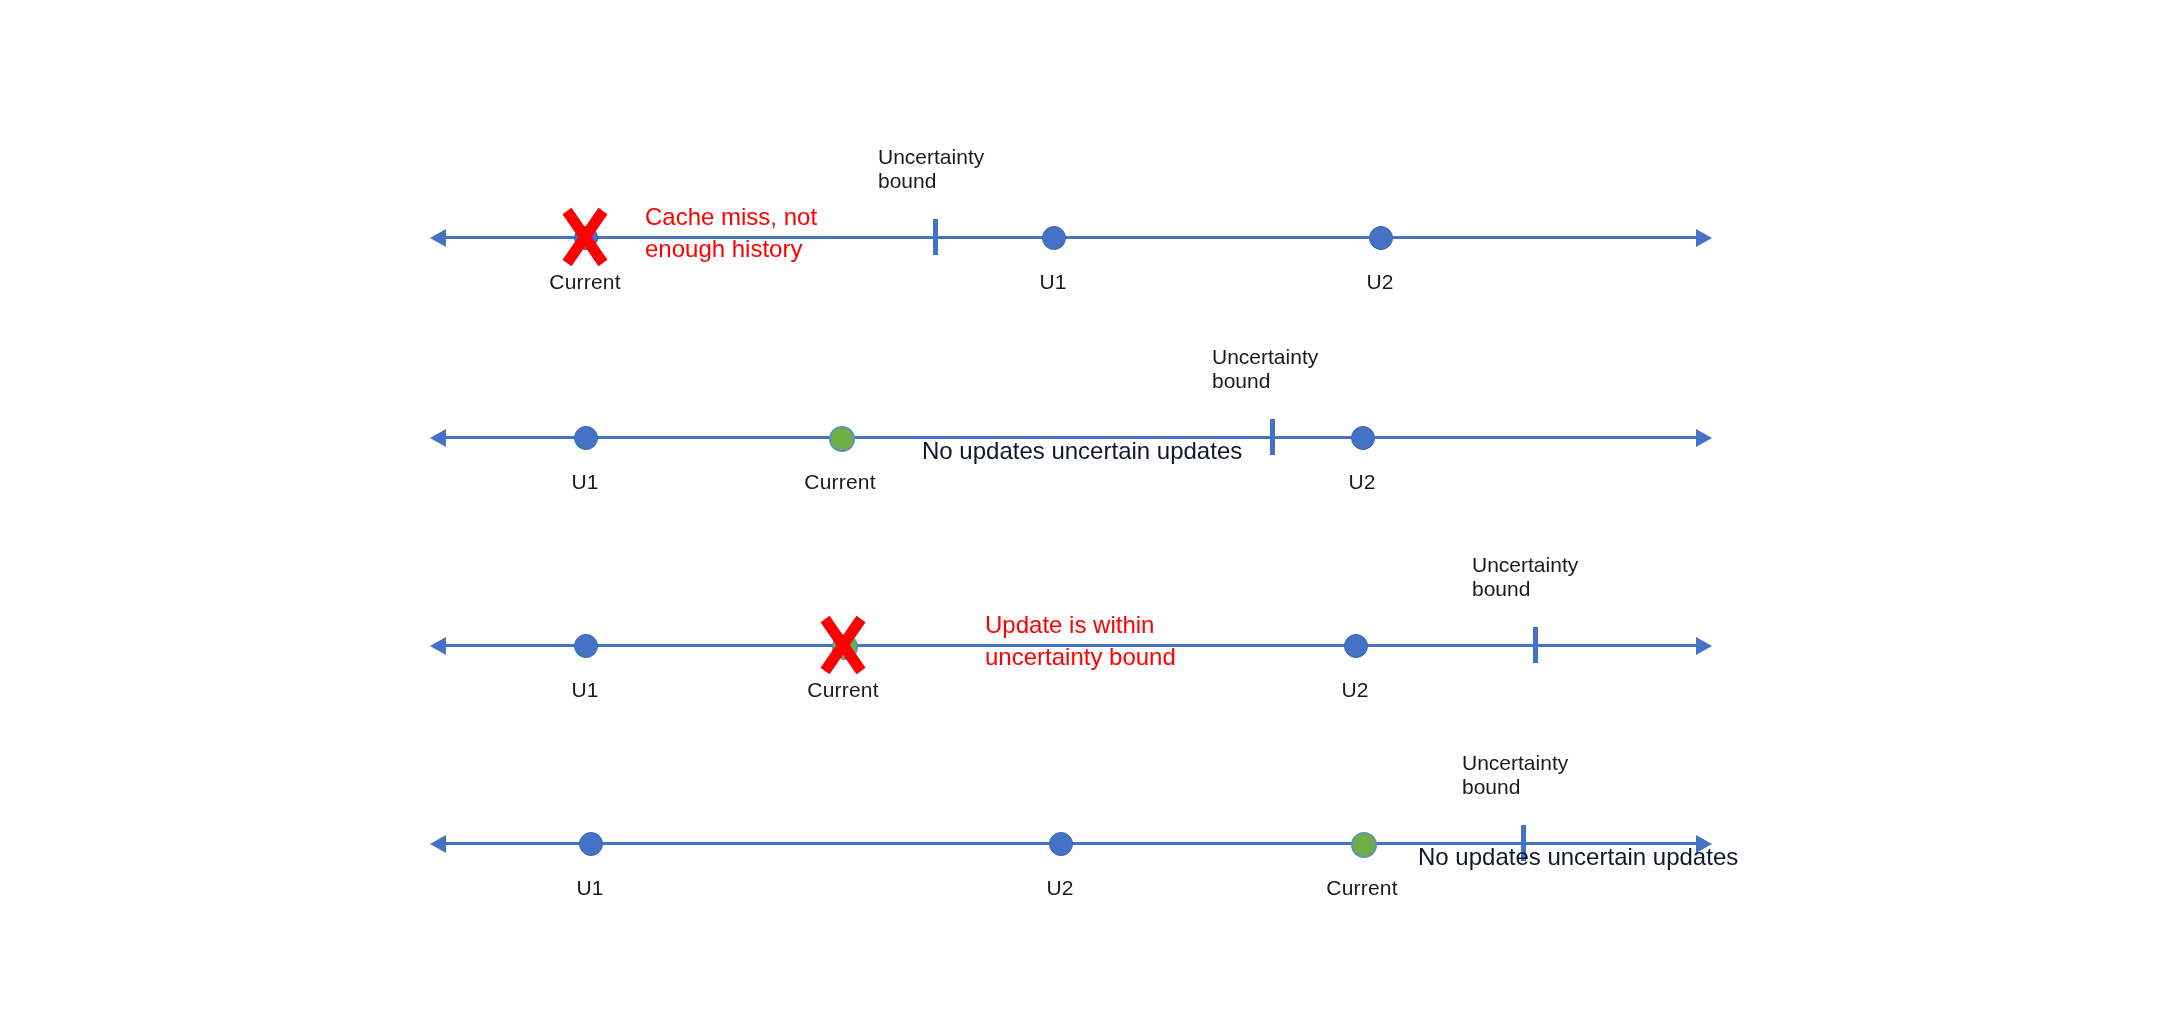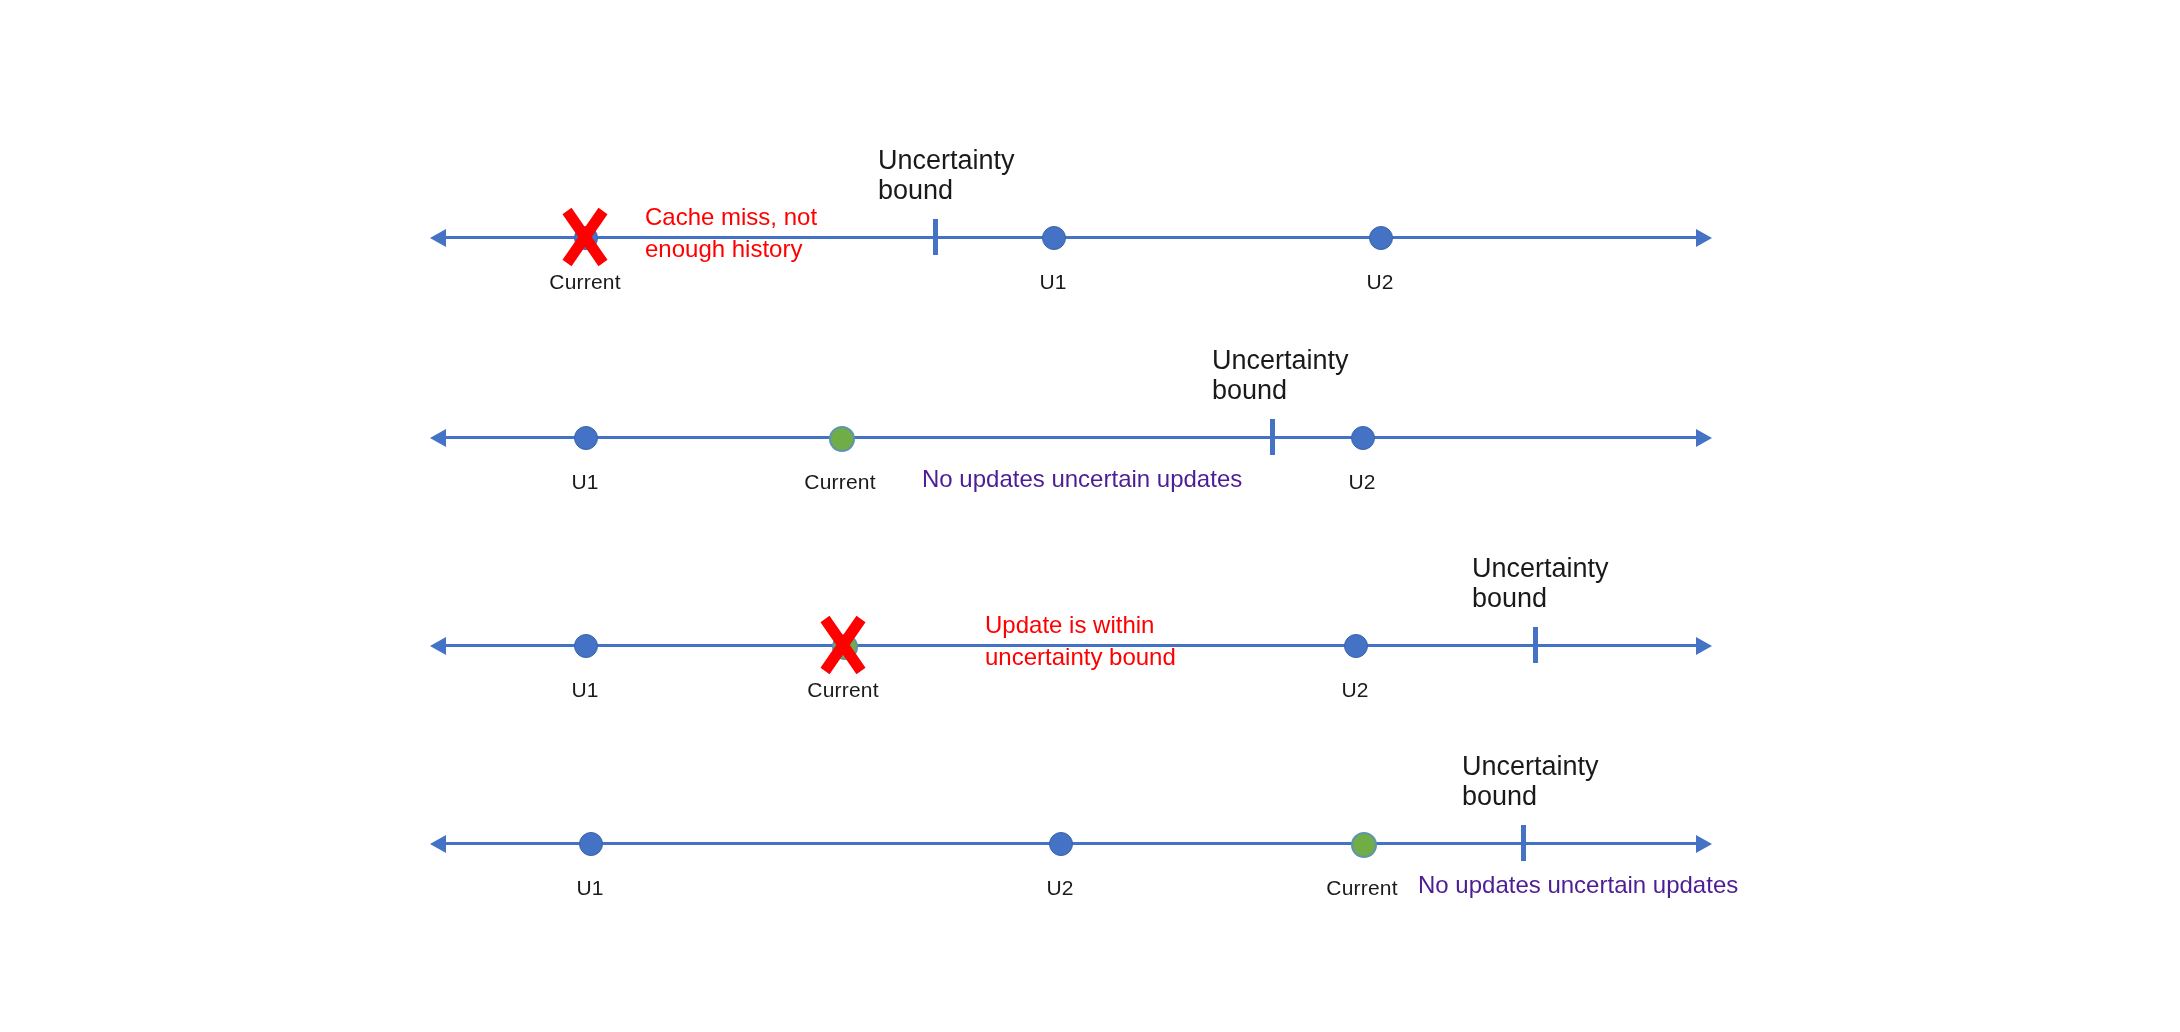--- a/index.html
+++ b/index.html
@@ -81,21 +81,21 @@
     font-size: 21px;
     color: #1a1a1a;
     white-space: nowrap;
     transform: translateX(-50%);
     letter-spacing: 0.2px;
     margin-top: 15px;
   }
   
   .bound-label {
     position: absolute;
-    font-size: 27px;
+    font-size: 21px;
     line-height: 1.12;
     color: #1a1a1a;
     white-space: nowrap;
     text-align: left;
   }
   
   .x-mark {
     position: absolute;
     width: 54px;
     height: 62px;
@@ -104,21 +104,21 @@
   }
   .x-mark svg { display: block; }
   
   .annot {
     position: absolute;
     font-size: 24px;
     line-height: 1.35;
     white-space: pre-line;
   }
   .annot.red   { color: #ff0000; }
-  .annot.green { color: #4c1d95; margin-top: 28px; }
+  .annot.green { color: #0f172a; }
   .annot.two-line { transform: translateY(-50%); }
   .annot.one-line { transform: translateY(-50%); }
 </style>
 </head>
 <body>
 
 <div id="canvas">
     <div class="timeline-row" style="top: 237px;">
       <div class="axis-line" style="left: 444px; width: 1254px;"></div>
       <div class="arrow-left" style="left: 430px;"></div>

